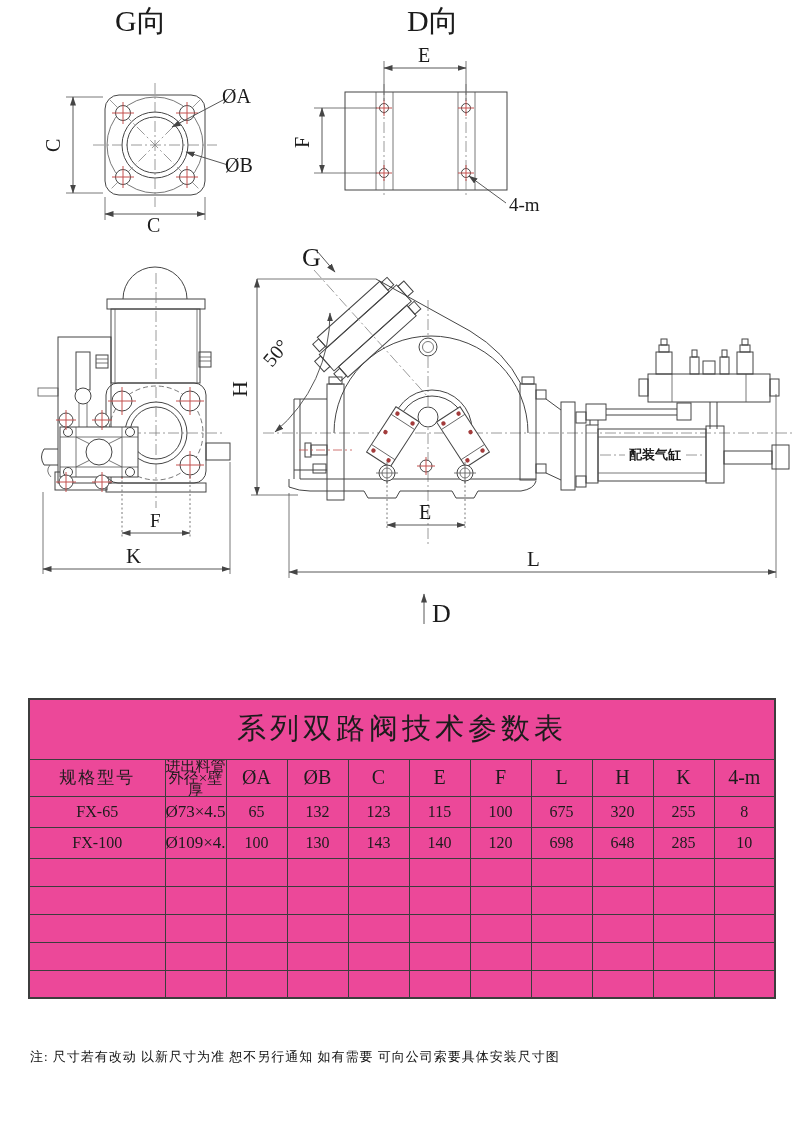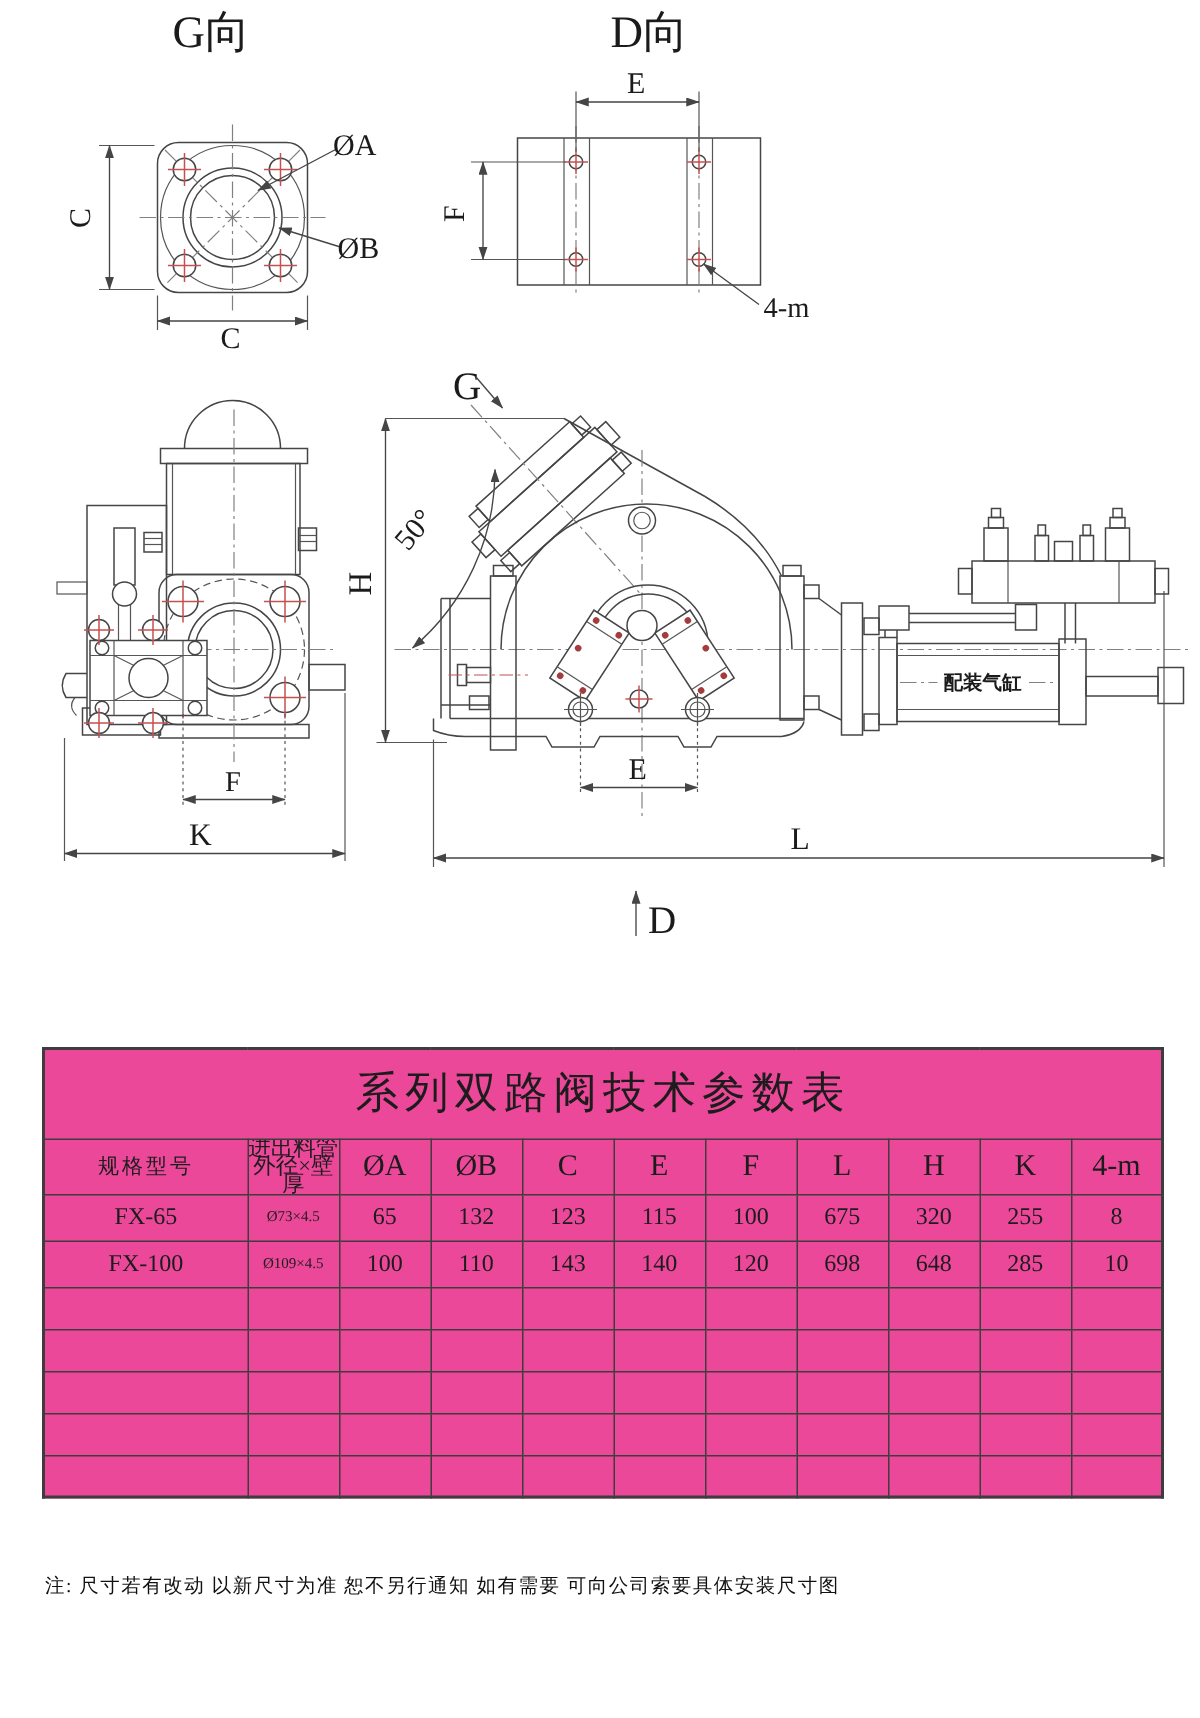--- a/index.html
+++ b/index.html
@@ -19,25 +19,25 @@
   text.dl{font-family:"Liberation Serif",serif;fill:#1b1b1b;}
   
   #specTable{position:absolute;left:28px;top:658px;width:747px;border-collapse:collapse;
      table-layout:fixed;background:#ec4899;margin-top:40px;}
   #specTable td,#specTable th{border:1px solid #3d3d3d;text-align:center;vertical-align:middle;
      padding:0;font-weight:normal;overflow:hidden;}
   #specTable{border:2px solid #3d3d3d;}
   .row-title{height:60px;}
   .row-title th{font-size:29px;letter-spacing:4px;font-weight:500;}
   .row-head{height:37px;}
-  .hd-model{font-size:14px;font-weight:600;letter-spacing:2px;}
+  .hd-model{font-size:17px;font-weight:600;letter-spacing:2px;}
   .hd-pipe{font-size:15px;line-height:12px;font-weight:600;}
   .hd-dim{font-size:20px;}
   .row-data{height:31px;font-size:16px;}
-  .cell-pipe{font-size:10px;}
+  .cell-pipe{font-size:17px;}
   .row-empty{height:28px;}
   #note{position:absolute;left:30px;top:1048px;font-size:13px;font-weight:400;
         letter-spacing:1px;color:#111;}
 </style>
 </head>
 <body>
 
 <div id="page">
 
 <svg width="800" height="655" viewBox="0 0 800 655">
@@ -414,21 +414,21 @@
     <td>100</td>
     <td>675</td>
     <td>320</td>
     <td>255</td>
     <td>8</td>
   </tr>
   <tr class="row-data">
     <td>FX-100</td>
     <td class="cell-pipe">Ø109×4.5</td>
     <td>100</td>
-    <td>110</td>
+    <td>130</td>
     <td>143</td>
     <td>140</td>
     <td>120</td>
     <td>698</td>
     <td>648</td>
     <td>285</td>
     <td>10</td>
   </tr>
   <tr class="row-empty">
     <td></td>

